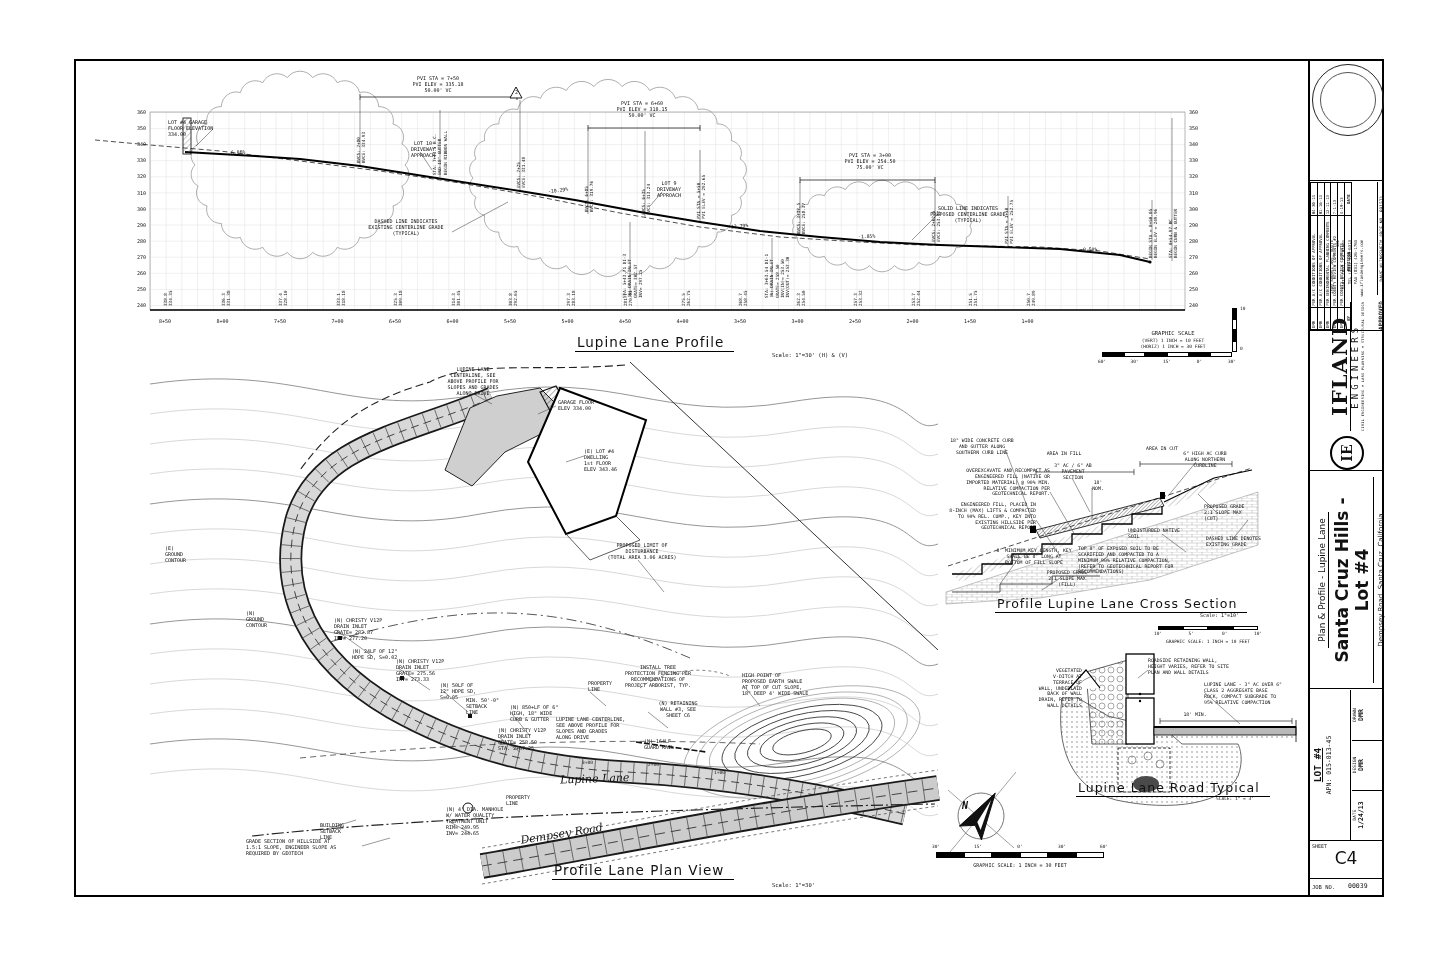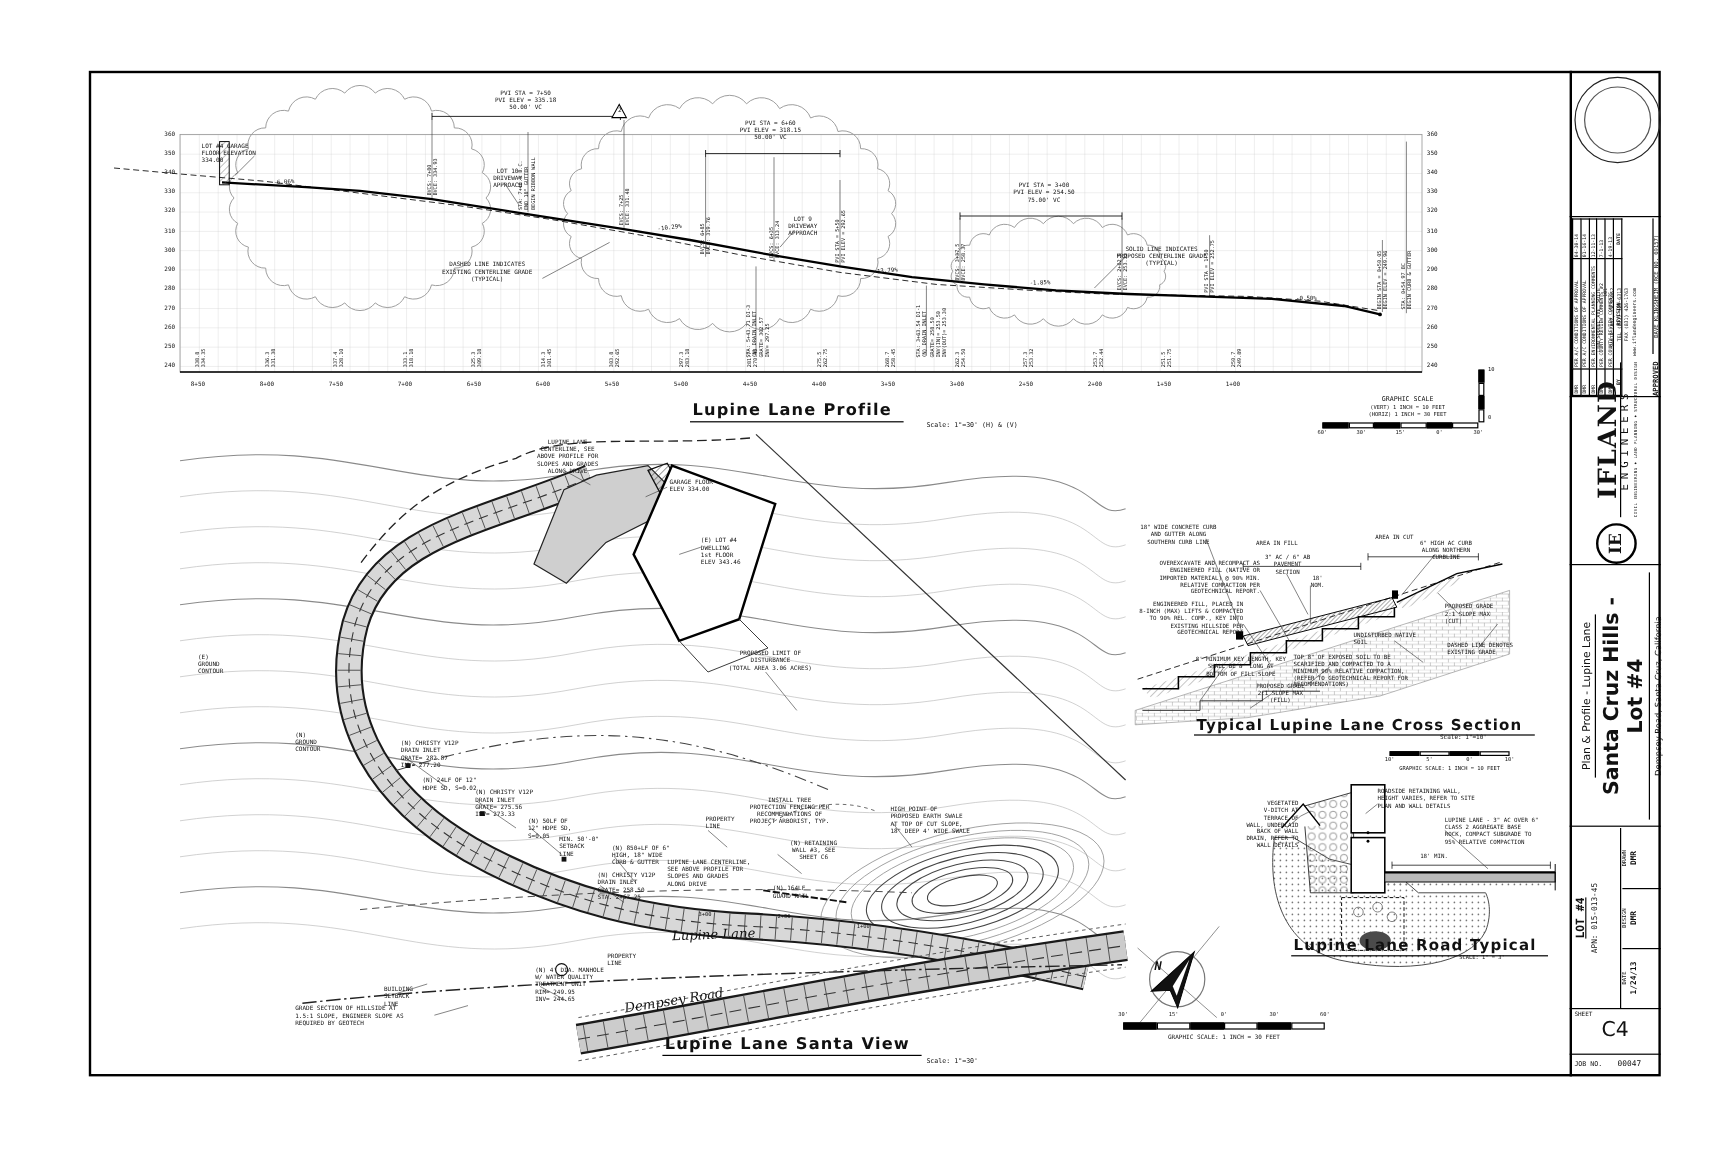--- a/index.html
+++ b/index.html
@@ -6,21 +6,21 @@
   .page{position:relative;width:1440px;height:960px;background:#fff;overflow:hidden;
         font-family:"DejaVu Sans Mono",monospace;color:#111;}
   .frame{position:absolute;left:74px;top:59px;width:1310px;height:838px;
          border:2px solid #000;box-sizing:border-box;}
   svg{position:absolute;overflow:visible;}
   .lab{position:absolute;font-size:5px;line-height:1.22;white-space:pre-line;color:#111;}
   .c{text-align:center}.r{text-align:right}
   .vlab{position:absolute;font-size:4.3px;line-height:1.25;white-space:pre-line;
         transform-origin:0 0;transform:rotate(-90deg);}
   .slope{position:absolute;font-size:4.8px;}
-  .title{position:absolute;font-family:"DejaVu Sans",sans-serif;font-weight:bold;
+  .title{position:absolute;font-family:"DejaVu Sans",sans-serif;font-weight:normal;
          font-size:13.5px;letter-spacing:1px;border-bottom:1.5px solid #000;padding:0 10px 1px 2px;}
   .scalenote{position:absolute;font-size:5.5px;}
   .rot{position:absolute;transform-origin:0 0;transform:rotate(-90deg);}
   .tb-line{position:absolute;background:#000;}
   .revtable{border-collapse:collapse;width:100%;height:100%;table-layout:fixed;}
   .revtable td{border:0.5px solid #000;font-size:4px;padding:0 1px;white-space:nowrap;overflow:hidden;}
   .barseg{position:absolute;top:0;height:100%;box-sizing:border-box;border:0.6px solid #000;}
   .bar{position:absolute;}
   .tick{position:absolute;font-size:4.5px;width:20px;text-align:center;}
   .stamp{position:absolute;left:1312px;top:64px;width:70px;height:70px;border-radius:50%;
@@ -479,21 +479,21 @@
   <span class="lab" style="left:446px;top:806px;width:72px">(N) 4' DIA. MANHOLE
 W/ WATER QUALITY
 TREATMENT UNIT
 RIM= 249.95
 INV= 244.65</span>
   <span class="lab" style="left:560px;top:772px;width:90px;font-size:11px;font-family:'DejaVu Serif',serif;font-style:italic;transform:rotate(-2deg)">Lupine Lane</span>
   <span class="lab" style="left:520px;top:826px;width:100px;font-size:11px;font-family:'DejaVu Serif',serif;font-style:italic;transform:rotate(-9deg)">Dempsey Road</span>
   <span class="lab" style="left:582px;top:760px;width:22px;font-size:4.5px">3+00</span>
   <span class="lab" style="left:648px;top:762px;width:22px;font-size:4.5px">2+00</span>
   <span class="lab" style="left:714px;top:770px;width:22px;font-size:4.5px">1+00</span>
-  <span class="title" style="left:552px;top:862px">Lupine Lane Santa View</span>
+  <span class="title" style="left:552px;top:862px">Profile Lane Plan View</span>
   <span class="scalenote" style="left:772px;top:882px">Scale: 1"=30'</span>
 
   <svg style="left:935px;top:438px" width="330" height="178" viewBox="935 438 330 178">
     <defs>
       <pattern id="bricks" width="10" height="6" patternUnits="userSpaceOnUse">
         <path d="M0,0 H10 M0,3 H10 M2,0 V3 M7,3 V6" stroke="#999" stroke-width="0.4" fill="none"></path>
       </pattern>
       <pattern id="hatch45c" width="4" height="4" patternUnits="userSpaceOnUse" patternTransform="rotate(45)">
         <line x1="0" y1="0" x2="0" y2="4" stroke="#666" stroke-width="0.6"></line>
       </pattern>
@@ -549,21 +549,21 @@
 SHALL BE 8' LONG AT
 BOTTOM OF FILL SLOPE</span>
   <span class="lab c" style="left:1036px;top:570px;width:62px;font-size:4.8px">PROPOSED GRADE
 2:1 SLOPE MAX
 (FILL)</span>
   <span class="lab" style="left:1078px;top:546px;width:122px;font-size:4.8px">TOP 8" OF EXPOSED SOIL TO BE
 SCARIFIED AND COMPACTED TO A
 MINIMUM 90% RELATIVE COMPACTION,
 (REFER TO GEOTECHNICAL REPORT FOR
 RECOMMENDATIONS)</span>
-  <span class="title" style="left:995px;top:596px;font-size:12.5px">Typical Lupine Lane Cross Section</span>
+  <span class="title" style="left:995px;top:596px;font-size:12.5px">Profile Lupine Lane Cross Section</span>
   <span class="scalenote" style="left:1200px;top:612px;font-size:5px">Scale: 1"=10'</span>
   <div class="bar" id="bar-cs" style="left:1158px;top:626px;width:100px;height:4px">
       <div class="barseg" style="left: 0px; width: 25px; height: 100%; background: rgb(0, 0, 0);"></div>
       <div class="barseg" style="left: 25px; width: 25px; height: 100%; background: rgb(255, 255, 255);"></div>
       <div class="barseg" style="left: 50px; width: 25px; height: 100%; background: rgb(0, 0, 0);"></div>
       <div class="barseg" style="left: 75px; width: 25px; height: 100%; background: rgb(255, 255, 255);"></div>
     </div>
   <div id="bar-cs-ticks" style="position:absolute;left:1158px;top:631px;width:100px;height:8px">
       <span class="tick" style="left: -10px;">10'</span>
       <span class="tick" style="left: 23.3333px;">5'</span>
@@ -739,14 +739,14 @@
     <div style="font-size:6.5px;font-weight:bold">DMR</div>
   </div>
   <div class="rot" style="left:1352px;top:838px;width:46px;height:32px;text-align:center">
     <div style="font-size:4.5px">DATE</div>
     <div style="font-size:6.5px;font-weight:bold">1/24/13</div>
   </div>
 
   <span class="lab" style="left:1312px;top:843px;width:30px;font-size:5px">SHEET</span>
   <span class="lab c" style="left:1308px;top:848px;width:76px;font-size:17px;font-family:'DejaVu Sans',sans-serif">C4</span>
   <span class="lab" style="left:1312px;top:884px;width:32px;font-size:5.5px">JOB NO.</span>
-  <span class="lab" style="left:1348px;top:883px;width:34px;font-size:6.5px">00047</span>
+  <span class="lab" style="left:1348px;top:883px;width:34px;font-size:6.5px">00039</span>
 </div>
 
 </body></html>

